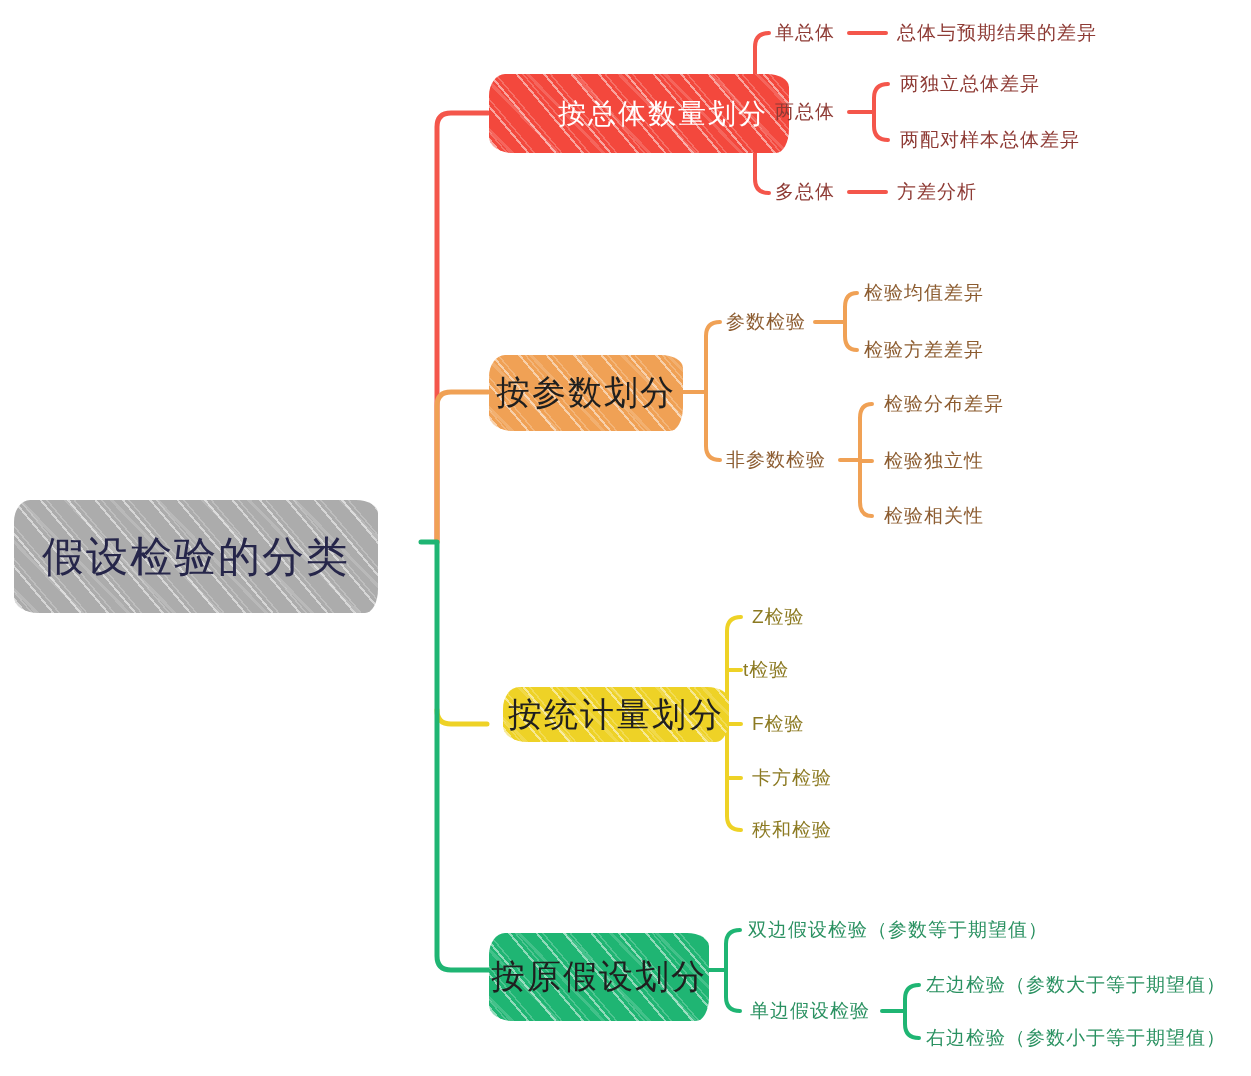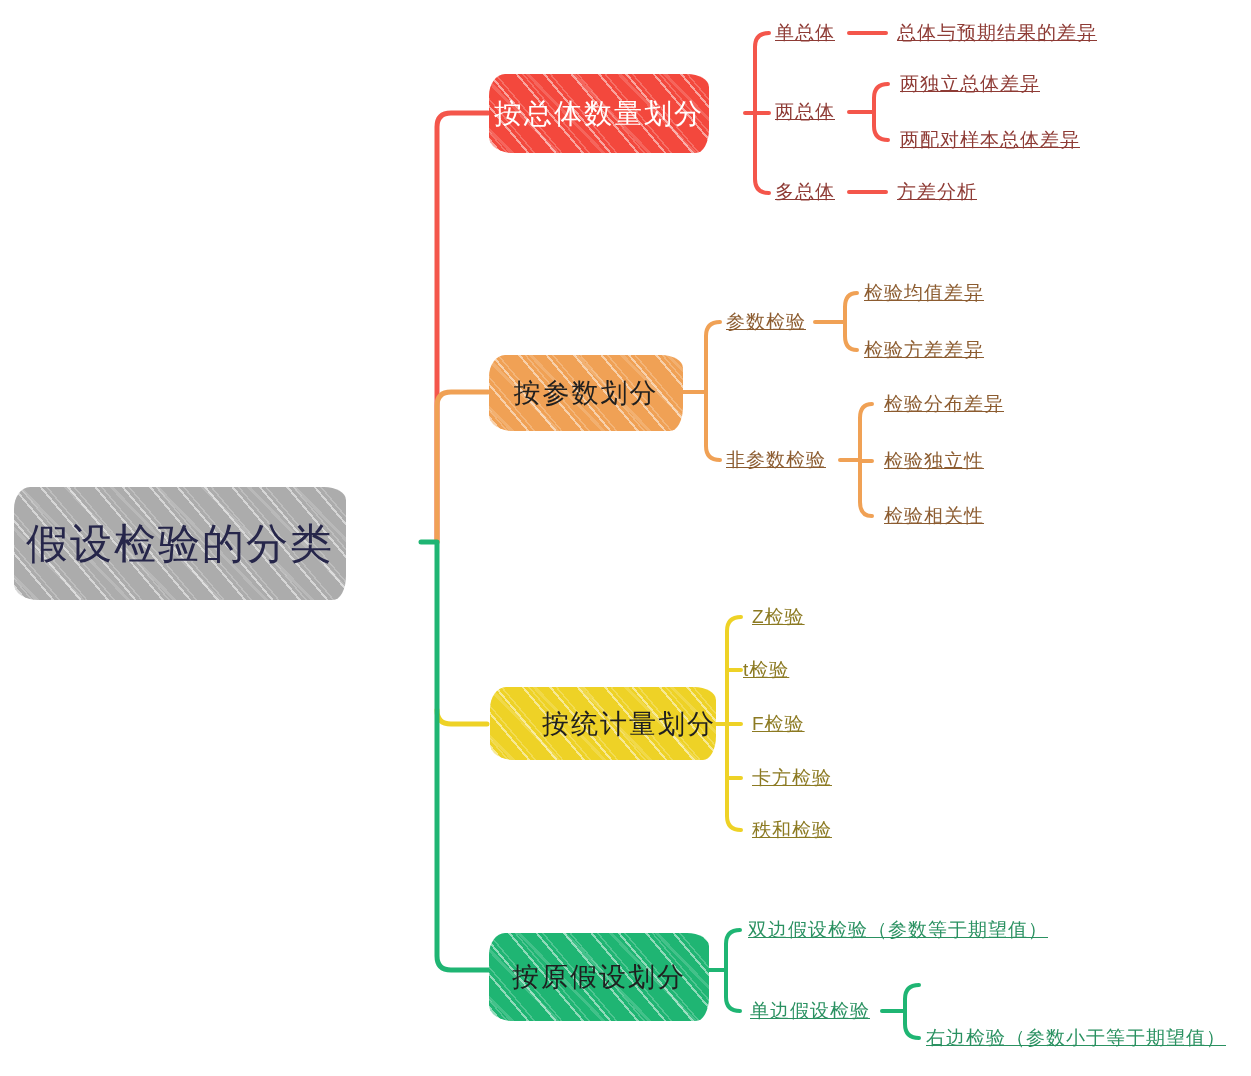--- a/index.html
+++ b/index.html
@@ -16,33 +16,33 @@
       repeating-linear-gradient(50deg,
         rgba(255,255,255,0) 0 8px, rgba(255,255,255,.50) 8px 10px,
         rgba(255,255,255,0) 10px 13px, rgba(255,255,255,.22) 13px 14.5px,
         rgba(255,255,255,0) 14.5px 21px),
       repeating-linear-gradient(46deg,
         rgba(255,255,255,0) 0 15px, rgba(255,255,255,.16) 15px 18px,
         rgba(255,255,255,0) 18px 33px);
   }
   .node span{white-space:nowrap;letter-spacing:2px;font-weight:500;}
 
-  .root-node{left:14px;top:487px;width:332px;height:113px;background-color:#acacac;}
+  .root-node{left:14px;top:500px;width:364px;height:113px;background-color:#acacac;}
   .root-node span{font-size:42px;color:#26264a;}
 
-  .n-red{left:489px;top:74px;width:220px;height:79px;background-color:#f3483d;}
+  .n-red{left:489px;top:74px;width:252px;height:79px;background-color:#f3483d;padding-left:48px;}
   .n-red span{font-size:28px;color:#ffffff;}
   .n-orange{left:489px;top:355px;width:194px;height:76px;background-color:#f0a155;}
-  .n-yellow{left:490px;top:687px;width:226px;height:73px;background-color:#eed226;justify-content:flex-end;}
+  .n-yellow{left:503px;top:687px;width:226px;height:55px;background-color:#eed226;}
   .n-green{left:489px;top:933px;width:220px;height:88px;background-color:#1fb573;}
-  .n-orange span,.n-yellow span,.n-green span{font-size:27px;color:#1f1f1f;}
+  .n-orange span,.n-yellow span,.n-green span{font-size:34px;color:#1f1f1f;}
 
   
   .lbl{position:absolute;z-index:2;white-space:nowrap;font-size:19px;letter-spacing:1px;
-       transform:translateY(-50%);text-decoration:underline;}
+       transform:translateY(-50%);}
   .t-red{color:#8e3b35;}
   .t-orange{color:#8c5c30;}
   .t-yellow{color:#8c7a22;}
   .t-green{color:#2a9161;}
 </style>
 </head>
 <body>
 
 <div class="canvas">
 
@@ -102,15 +102,16 @@
   <span class="lbl t-orange" style="left:884px;top:516px">检验相关性</span>
 
   <span class="lbl t-yellow" style="left:752px;top:617px">Z检验</span>
   <span class="lbl t-yellow" style="left:743px;top:670px">t检验</span>
   <span class="lbl t-yellow" style="left:752px;top:724px">F检验</span>
   <span class="lbl t-yellow" style="left:752px;top:778px">卡方检验</span>
   <span class="lbl t-yellow" style="left:752px;top:830px">秩和检验</span>
 
   <span class="lbl t-green" style="left:748px;top:930px">双边假设检验（参数等于期望值）</span>
   <span class="lbl t-green" style="left:750px;top:1011px">单边假设检验</span>
+  <span class="lbl t-green" style="left:926px;top:985px">左边检验（参数大于等于期望值）</span>
   <span class="lbl t-green" style="left:926px;top:1038px">右边检验（参数小于等于期望值）</span>
 
 </div>
 
 </body></html>

